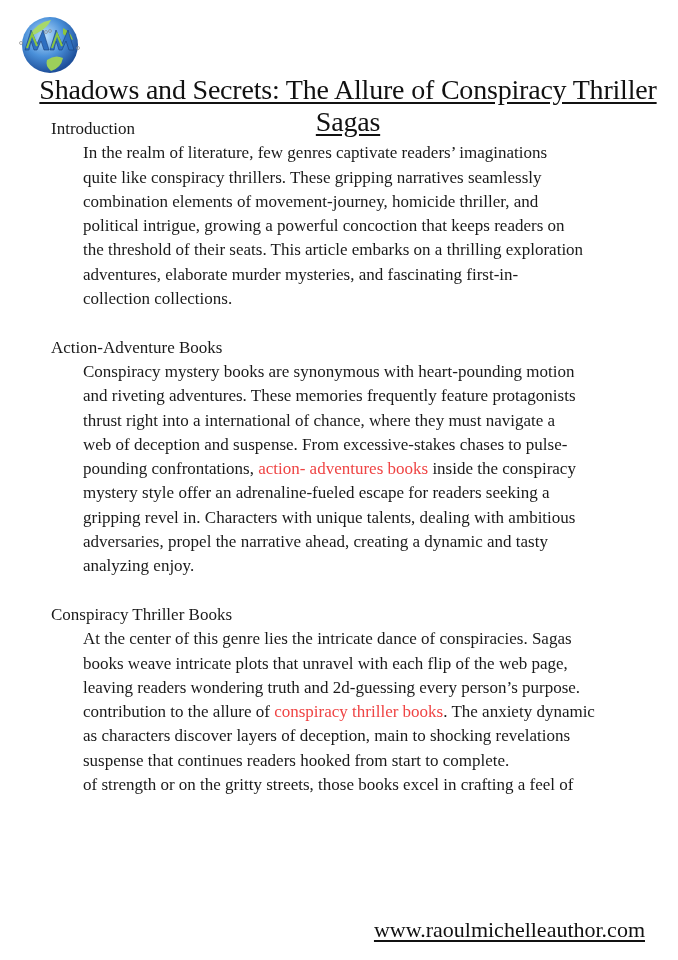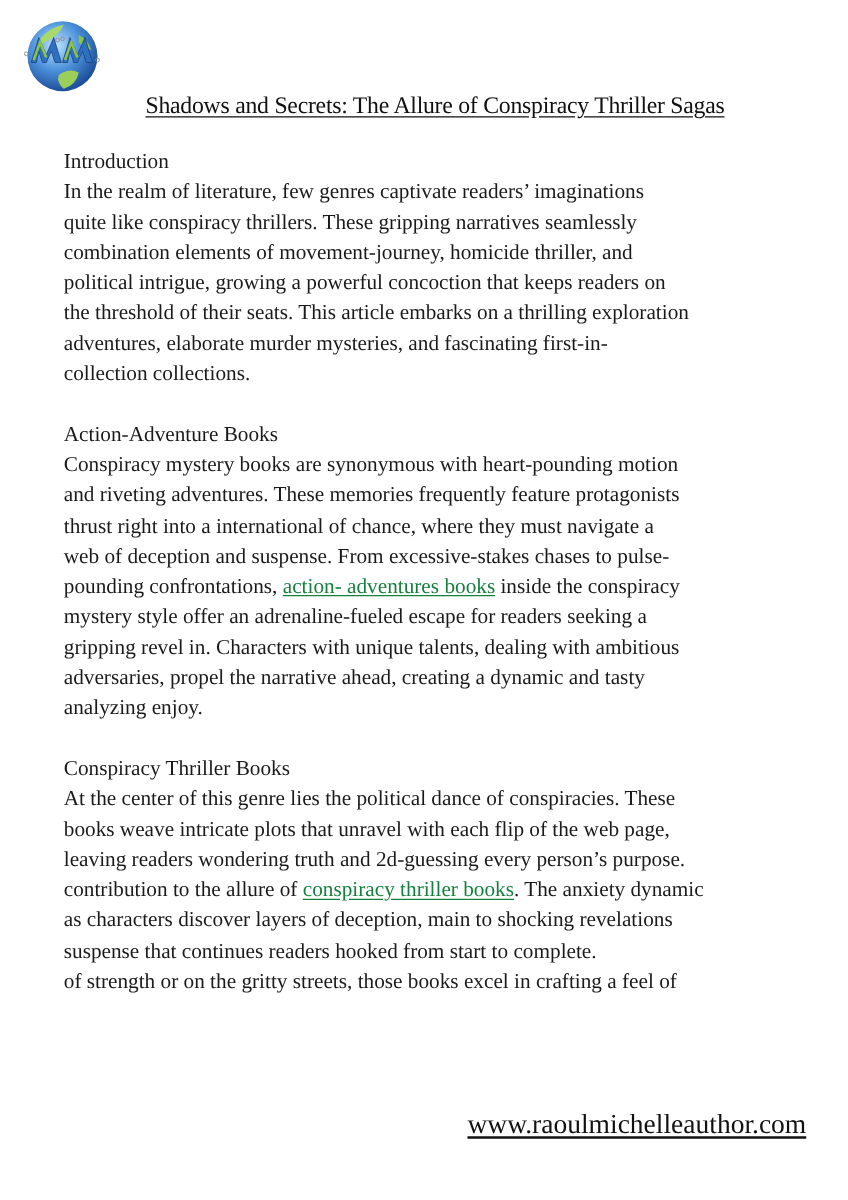--- a/index.html
+++ b/index.html
@@ -8,38 +8,38 @@
       font-family: "DejaVu Serif", "Liberation Serif", serif;
       color: #1a1a1a;
     }
     .logo {
       position: absolute; left: 17px; top: 14px; width: 64px; height: 62px;
     }
     .title {
       position: absolute; left: 0; right: 0; top: 74px;
       text-align: center; padding-left: 18px;
       font-family: "Liberation Serif", serif;
-      font-size: 19px; letter-spacing: -0.2px;
+      font-size: 28px; letter-spacing: -0.2px;
       text-decoration: underline; text-underline-offset: 3px;
       color: #111;
     }
     .content {
       position: absolute; left: 51px; top: 117px; width: 580px;
       font-family: "Liberation Serif", serif;
       font-size: 17px; line-height: 24.3px; color: #1a1a1a;
     }
     .section { margin: 0 0 24.3px 0; }
     .section h2 {
       font-size: 17px; font-weight: normal; margin: 0; line-height: 24.3px;
     }
     .section p { margin: 0; }
-    .line { display: block; white-space: nowrap; }
-    .link { text-decoration: underline; color: #15803d; text-underline-offset: 2px; }
+    .line { display: block; white-space: nowrap; margin-left: 32px; }
+    .link { color: #ef4444; text-underline-offset: 2px; }
     .footer-url {
-      position: absolute; right: 33px; top: 886px;
+      position: absolute; right: 33px; top: 917px;
       font-family: "Liberation Serif", serif;
       font-size: 22px; color: #111;
       text-decoration: underline; text-underline-offset: 3px; text-align: right;
     }
   </style>
 </head>
 <body>
 
 <div class="logo">
   <svg width="64" height="62" viewBox="0 0 64 62">
@@ -93,21 +93,21 @@
       <span class="line">mystery style offer an adrenaline-fueled escape for readers seeking a</span>
       <span class="line">gripping revel in. Characters with unique talents, dealing with ambitious</span>
       <span class="line">adversaries, propel the narrative ahead, creating a dynamic and tasty</span>
       <span class="line">analyzing enjoy.</span>
     </p>
   </div>
 
   <div class="section">
     <h2>Conspiracy Thriller Books</h2>
     <p>
-      <span class="line">At the center of this genre lies the political dance of conspiracies. These</span>
+      <span class="line">At the center of this genre lies the intricate dance of conspiracies. Sagas</span>
       <span class="line">books weave intricate plots that unravel with each flip of the web page,</span>
       <span class="line">leaving readers wondering truth and 2d-guessing every person’s purpose.</span>
       <span class="line"><span>contribution to the allure of </span><a class="link">conspiracy thriller books</a><span>. The anxiety dynamic</span></span>
       <span class="line">as characters discover layers of deception, main to shocking revelations</span>
       <span class="line">suspense that continues readers hooked from start to complete.</span>
       <span class="line">of strength or on the gritty streets, those books excel in crafting a feel of</span>
     </p>
   </div>
 
 </div>

